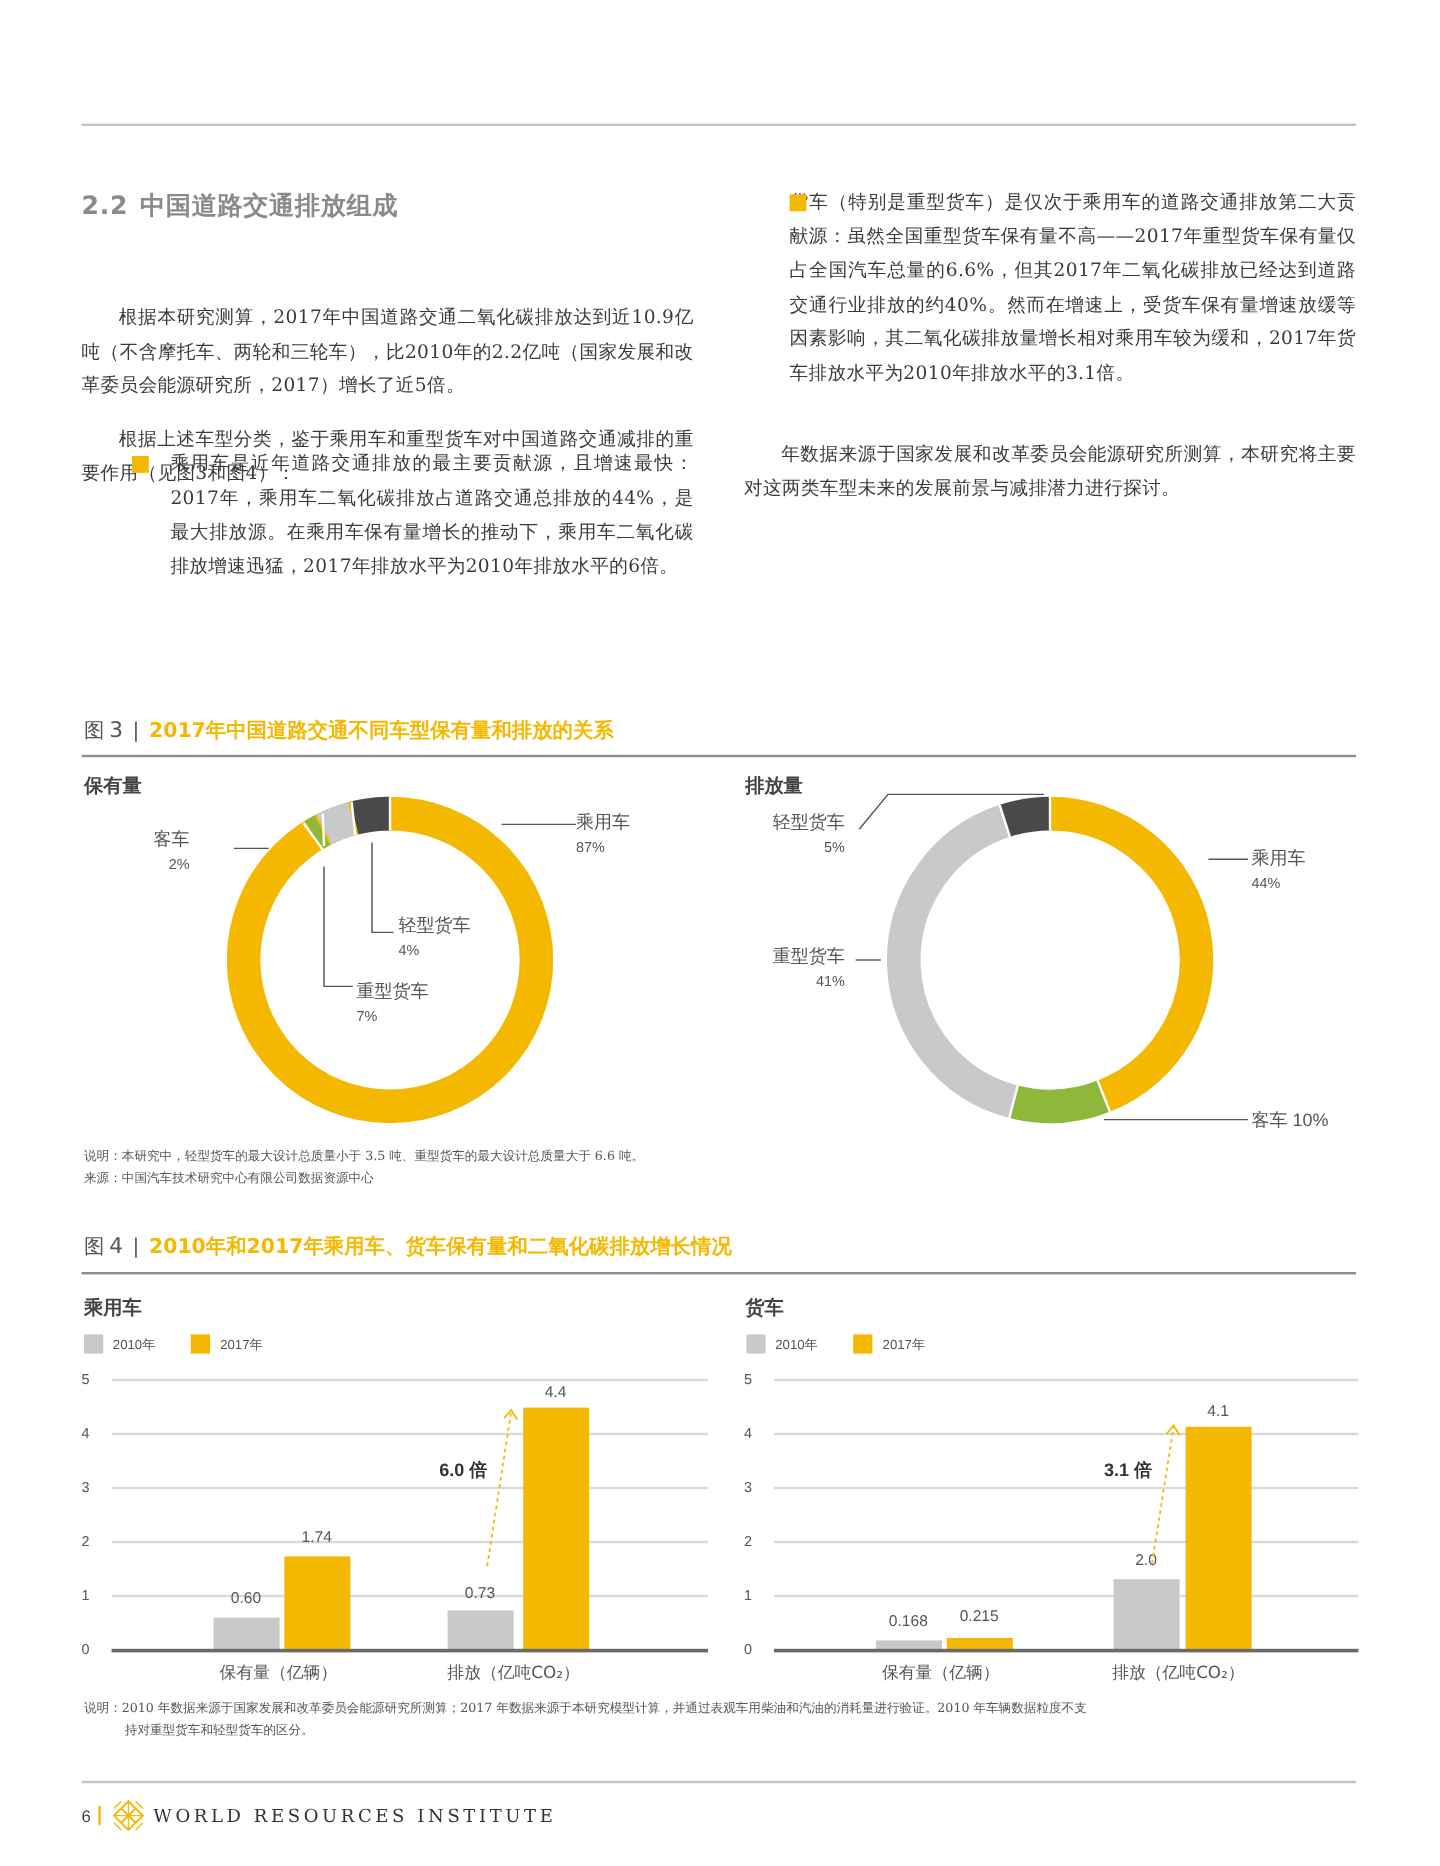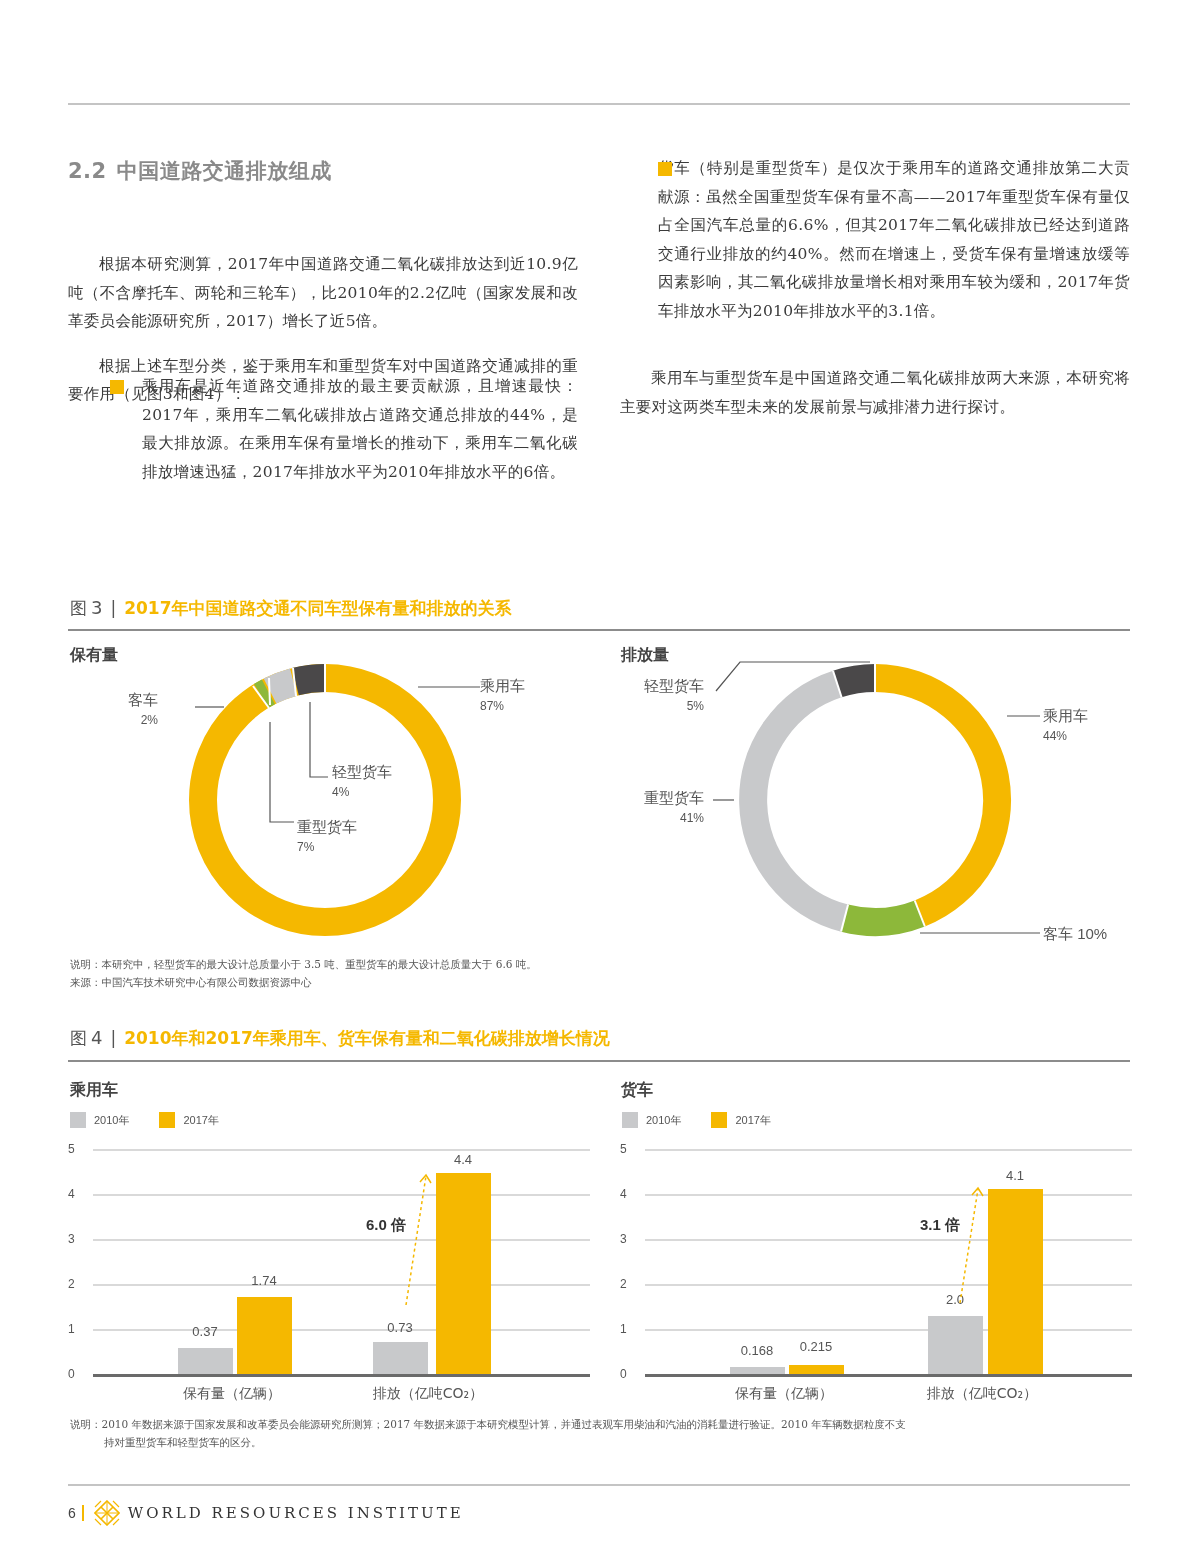--- a/index.html
+++ b/index.html
@@ -56,21 +56,21 @@
 <div class="bullet-block" style="left:110px; top:372px; width:468px;">
   <span class="bullet-sq" style="left:0; top:8px;"></span>
   <p class="para" style="margin-left:32px;">乘用车是近年道路交通排放的最主要贡献源，且增速最快：2017年，乘用车二氧化碳排放占道路交通总排放的44%，是最大排放源。在乘用车保有量增长的推动下，乘用车二氧化碳排放增速迅猛，2017年排放水平为2010年排放水平的6倍。</p>
 </div>
 
 <div class="bullet-block" style="left:658px; top:154px; width:472px;">
   <span class="bullet-sq" style="left:0; top:8px;"></span>
   <p class="para" style="">货车（特别是重型货车）是仅次于乘用车的道路交通排放第二大贡献源：虽然全国重型货车保有量不高——2017年重型货车保有量仅占全国汽车总量的6.6%，但其2017年二氧化碳排放已经达到道路交通行业排放的约40%。然而在增速上，受货车保有量增速放缓等因素影响，其二氧化碳排放量增长相对乘用车较为缓和，2017年货车排放水平为2010年排放水平的3.1倍。</p>
 </div>
 <div class="abs" style="left:620px; top:364px; width:510px;">
-  <p class="para indent">乘用车与重型货车是中国道路交通二氧化碳排放两大来源，本研究将主要对这两类车型未来的发展前景与减排潜力进行探讨。</p>
+  <p class="para indent">年数据来源于国家发展和改革委员会能源研究所测算，本研究将主要对这两类车型未来的发展前景与减排潜力进行探讨。</p>
 </div>
 
 <div class="abs fig-title" style="left:70px; top:597px;">
   <span class="fig-label">图</span><span class="fig-num">3</span><span class="sep">|</span><span class="fig-text">2017年中国道路交通不同车型保有量和排放的关系</span>
 </div>
 <div class="abs fig-rule" style="left:68px; top:629px; width:1062px;"></div>
 
 <div class="abs chart-sub" style="left:70px; top:645px;">保有量</div>
 <svg class="abs" style="left:170px; top:650px;" width="320" height="300" viewBox="0 0 320 300">
   <g transform="translate(155,150)">
@@ -174,21 +174,21 @@
   <div class="gridline" style="left:25px; top:54px; width:497px;"></div>
   <div class="gridline" style="left:25px; top:99px; width:497px;"></div>
   <div class="gridline" style="left:25px; top:144px; width:497px;"></div>
   <div class="gridline" style="left:25px; top:189px; width:497px;"></div>
 
   <div class="bar" style="left:110px; top:208px; width:55px; height:27px; background:#c8c9cb;"></div>
   <div class="bar" style="left:169px; top:157px; width:55px; height:78px; background:#f5b800;"></div>
   <div class="bar" style="left:305px; top:202px; width:55px; height:33px; background:#c8c9cb;"></div>
   <div class="bar" style="left:368px; top:33px; width:55px; height:202px; background:#f5b800;"></div>
 
-  <span class="bar-val" style="left:102px; top:184px;">0.37</span>
+  <span class="bar-val" style="left:102px; top:184px;">0.60</span>
   <span class="bar-val" style="left:161px; top:133px;">1.74</span>
   <span class="bar-val" style="left:297px; top:180px;">0.73</span>
   <span class="bar-val" style="left:360px; top:12px;">4.4</span>
 
   <svg class="abs" style="left:330px; top:30px;" width="40" height="140">
     <line x1="8" y1="135" x2="28" y2="6" stroke="#f5b800" stroke-width="1.5" stroke-dasharray="3,3"></line>
     <polyline points="22,12 28,5 33,13" fill="none" stroke="#f5b800" stroke-width="1.5"></polyline>
   </svg>
   <span class="mult" style="left:298px; top:76px;">6.0 倍</span>
 

